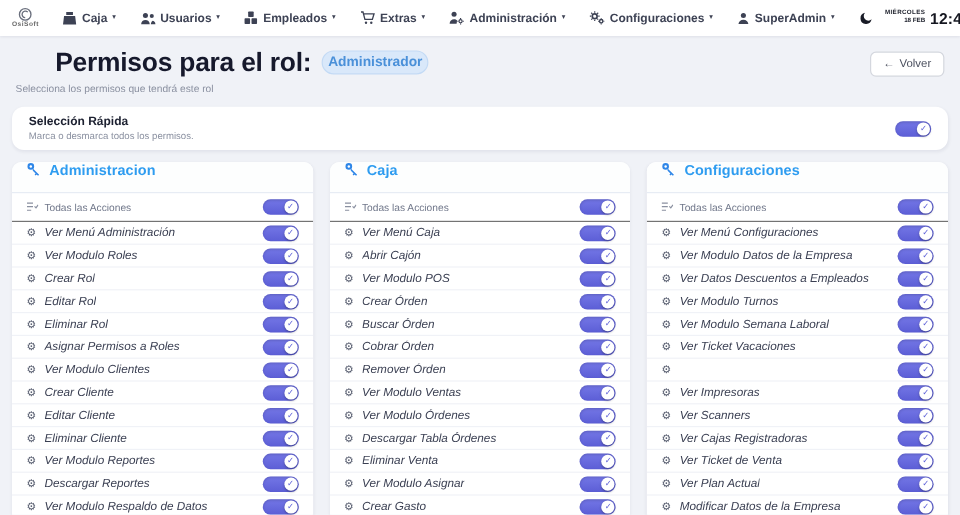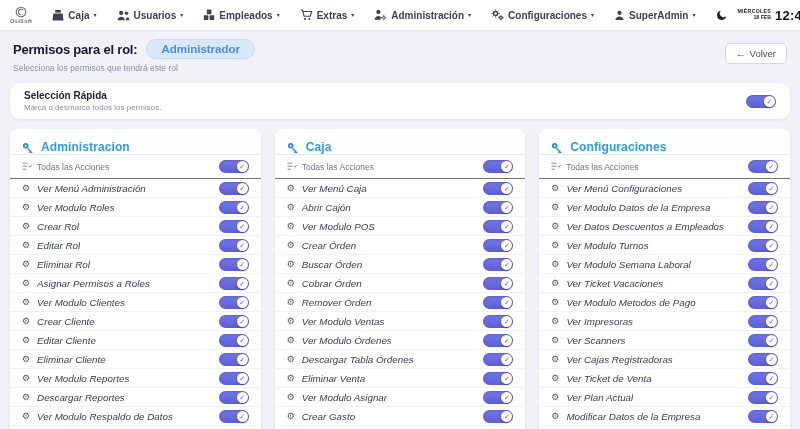--- a/index.html
+++ b/index.html
@@ -16,35 +16,35 @@
   .nav-right { margin-left:auto; display:flex; align-items:center; gap:9px; }
   .clock { display:flex; align-items:center; gap:4px; }
   .clock-date { text-align:right; line-height:1.15; }
   .clock-weekday { font-size:5.2px; font-weight:700; letter-spacing:.3px; color:#20232e; text-transform:uppercase; }
   .clock-day { font-size:5.2px; font-weight:700; color:#20232e; }
   .clock-time { font-size:13px; font-weight:700; color:#14161f; letter-spacing:.2px; }
 
   
   .page-header { padding:9px 13px 4px; display:flex; justify-content:space-between; align-items:flex-start; }
   .title-row { display:flex; align-items:center; gap:9px; }
-  .page-title { font-size:13px; font-weight:800; color:#16192c; letter-spacing:-.2px; }
-  .role-pill { font-size:11.5px; font-weight:700; color:#4a90d9; background:#d9e8fa; border:1px solid #c3daf5; border-radius:14px; padding:3px 14px; }
+  .page-title { font-size:22px; font-weight:800; color:#16192c; letter-spacing:-.2px;margin-left:33px; }
+  .role-pill { font-size:11.5px; font-weight:700; color:#4a90d9; background:#d9e8fa; border:1px solid #c3daf5; border-radius:14px; padding:3px 4px; }
   .page-subtitle { font-size:8.5px; color:#8a90a0; margin-top:4px; }
   .back-btn { display:flex; align-items:center; gap:4px; background:#fff; border:1px solid #d4d7de; border-radius:5px; padding:4px 10px; font-size:9.5px; color:#4a4f5e; cursor:pointer; margin-top:4px; }
 
   
   .card { background:#fff; border-radius:8px; box-shadow:0 1px 3px rgba(25,35,70,.07); }
   .quick-card { margin:6px 10px 10px; padding:7px 14px; display:flex; align-items:center; justify-content:space-between;border-radius:10px; }
   .quick-title { font-size:10px; font-weight:800; color:#1c2030; }
   .quick-sub { font-size:8px; color:#8a90a0; margin-top:2px; }
 
   
   .columns { margin:0 10px; display:grid; grid-template-columns:1fr 1fr 1fr; gap:14px; align-items:start; }
   .perm-card { overflow:hidden; }
-  .card-head { height:26px; display:flex; align-items:flex-end; gap:7px; padding:0 12px; border-bottom:1px solid #e7ecf4; background:#fdfefe; }
+  .card-head { height:26px; display:flex; align-items:flex-start; gap:7px; padding:0 12px; border-bottom:1px solid #e7ecf4; background:#fdfefe; }
   .col-title { font-size:12px; font-weight:800; color:#2e9cf0; letter-spacing:.1px; }
   .all-row { height:24px; display:flex; align-items:center; justify-content:space-between; padding:0 12px; border-bottom:1px solid #737373; }
   .all-left { display:flex; align-items:center; gap:5px; }
   .all-label { font-size:8.5px; color:#70778a; }
   .perm-row { height:19px; display:flex; align-items:center; justify-content:space-between; padding:0 12px; border-bottom:1px solid #f0f2f7; }
   .row-left { display:flex; align-items:center; gap:7px; min-width:0; }
   .gear-bullet { font-size:9px; color:#565c6e; line-height:1; }
   .perm-label { font-size:9.8px; color:#3b4053; white-space:nowrap; overflow:hidden;font-style:italic; }
 
   
@@ -682,21 +682,20 @@
     <span class="toggle">
             <span class="knob">
               <span class="tick">✓</span>
             </span>
           </span>
   </div>
 
   <div class="perm-row">
     <span class="row-left">
       <span class="gear-bullet">⚙</span>
-      <span class="perm-label">Ver Modulo Metodos de Pago</span>
     </span>
     <span class="toggle">
             <span class="knob">
               <span class="tick">✓</span>
             </span>
           </span>
   </div>
 
   <div class="perm-row">
     <span class="row-left">

